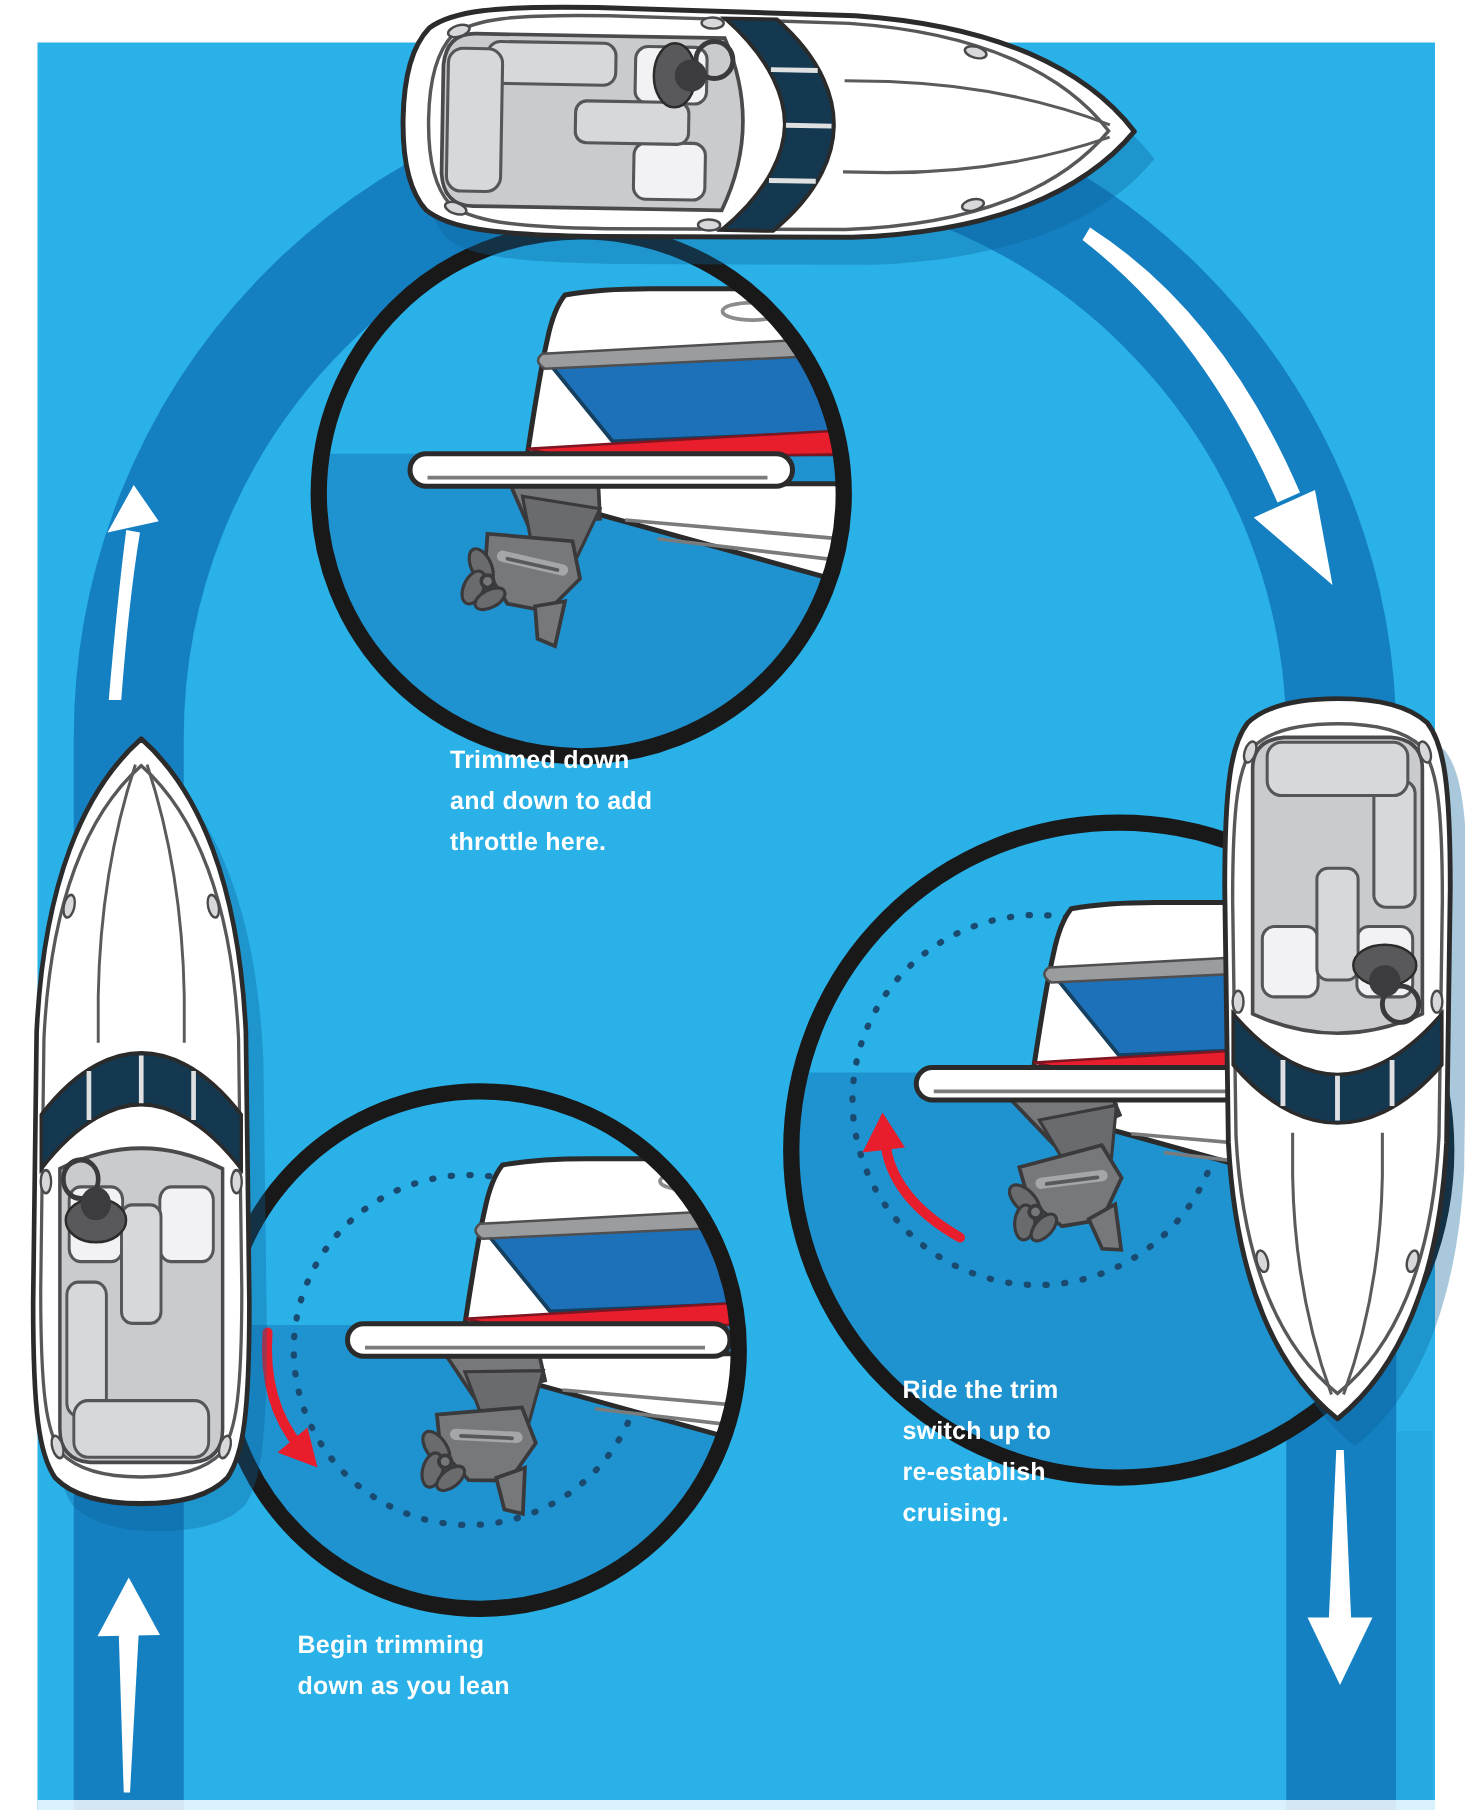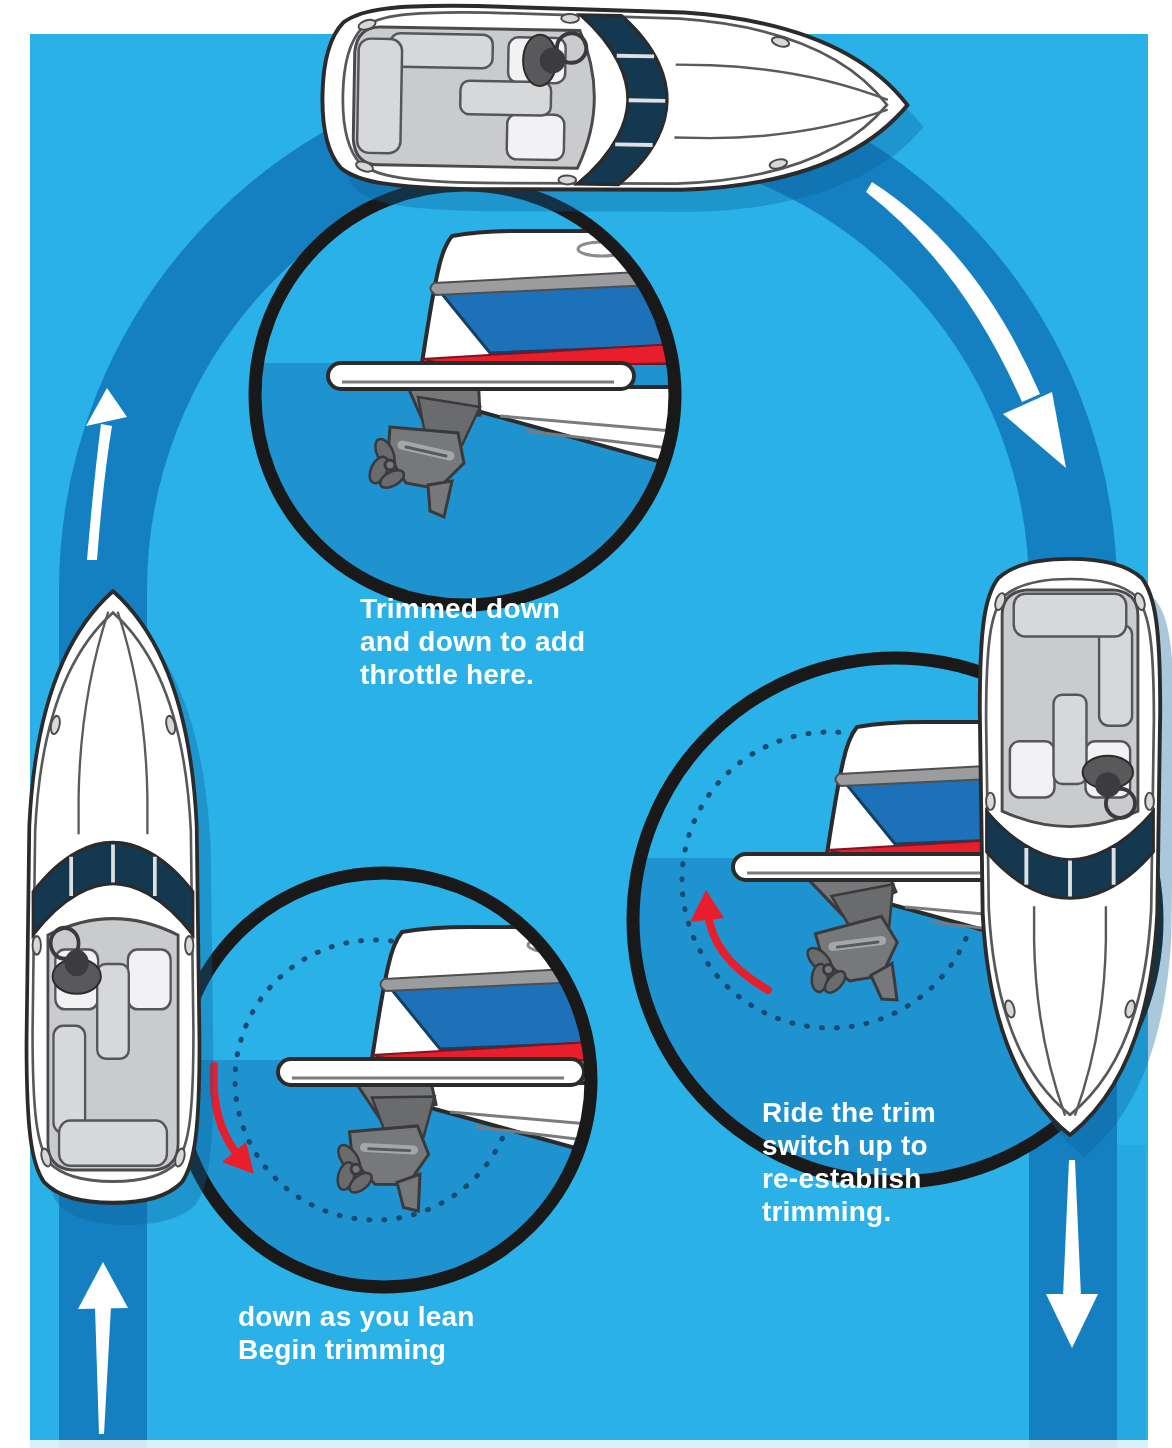--- a/index.html
+++ b/index.html
@@ -6,23 +6,23 @@
     --page-white:#ffffff; --sky-blue:#2ab1e8; --path-blue:#1480c2; --water-blue:#1e93cf;
     --edge-strip:#25a9e0; --ring-black:#191919; --outline:#2b2b2b; --hull-blue:#1d71b8;
     --stripe-red:#e81e2c; --windshield-navy:#143850; --interior-gray:#cacbcd;
     --mid-gray:#9b9c9e; --drive-gray:#77787a; --drive-dark:#3a3a3c; --dash-navy:#1a4a70;
     --arrow-white:#ffffff; --shadow-blue:#0b629a;
   }
   html,body{margin:0;padding:0;background:var(--page-white);}
   .stage{position:relative;width:1172px;height:1448px;background:var(--page-white);
          font-family:"Liberation Sans","DejaVu Sans",sans-serif;overflow:hidden;}
   .stage svg{position:absolute;left:0;top:0;}
-  .caption{position:absolute;color:#fff;font-size:28px;line-height:33px;font-weight:700;
+  .caption{position:absolute;color:#fff;font-size:20px;line-height:33px;font-weight:700;
            letter-spacing:.2px;white-space:nowrap;}
-  .cap1{left:360px;top:592px;} .cap2{left:722px;top:1096px;margin-left:40px;} .cap3{left:238px;top:1300px;}
+  .cap1{left:360px;top:592px;} .cap2{left:722px;top:1096px;} .cap3{left:238px;top:1300px;}
 
   
   .canvas-bg{fill:var(--sky-blue);}
   .turnpath{fill:none;stroke:var(--path-blue);stroke-width:88;}
   .edgestrip{fill:var(--edge-strip);}
   .bottomstrip{fill:#ffffff;opacity:.82;}
   .white-arrow{fill:var(--arrow-white);}
   .ring{fill:none;stroke:var(--ring-black);stroke-width:13;}
   .sky-fill{fill:var(--sky-blue);}
   .water-fill{fill:var(--water-blue);}
@@ -215,20 +215,20 @@
 
 <div class="caption cap1">
   <div>Trimmed down</div>
   <div>and down to add</div>
   <div>throttle here.</div>
 </div>
 <div class="caption cap2">
   <div>Ride the trim</div>
   <div>switch up to</div>
   <div>re-establish</div>
-  <div>trimming.</div>
+  <div>cruising.</div>
 </div>
 <div class="caption cap3">
+  <div>Begin trimming</div>
   <div>down as you lean</div>
-  <div>Begin trimming</div>
 </div>
 
 </div>
 
 </body></html>

